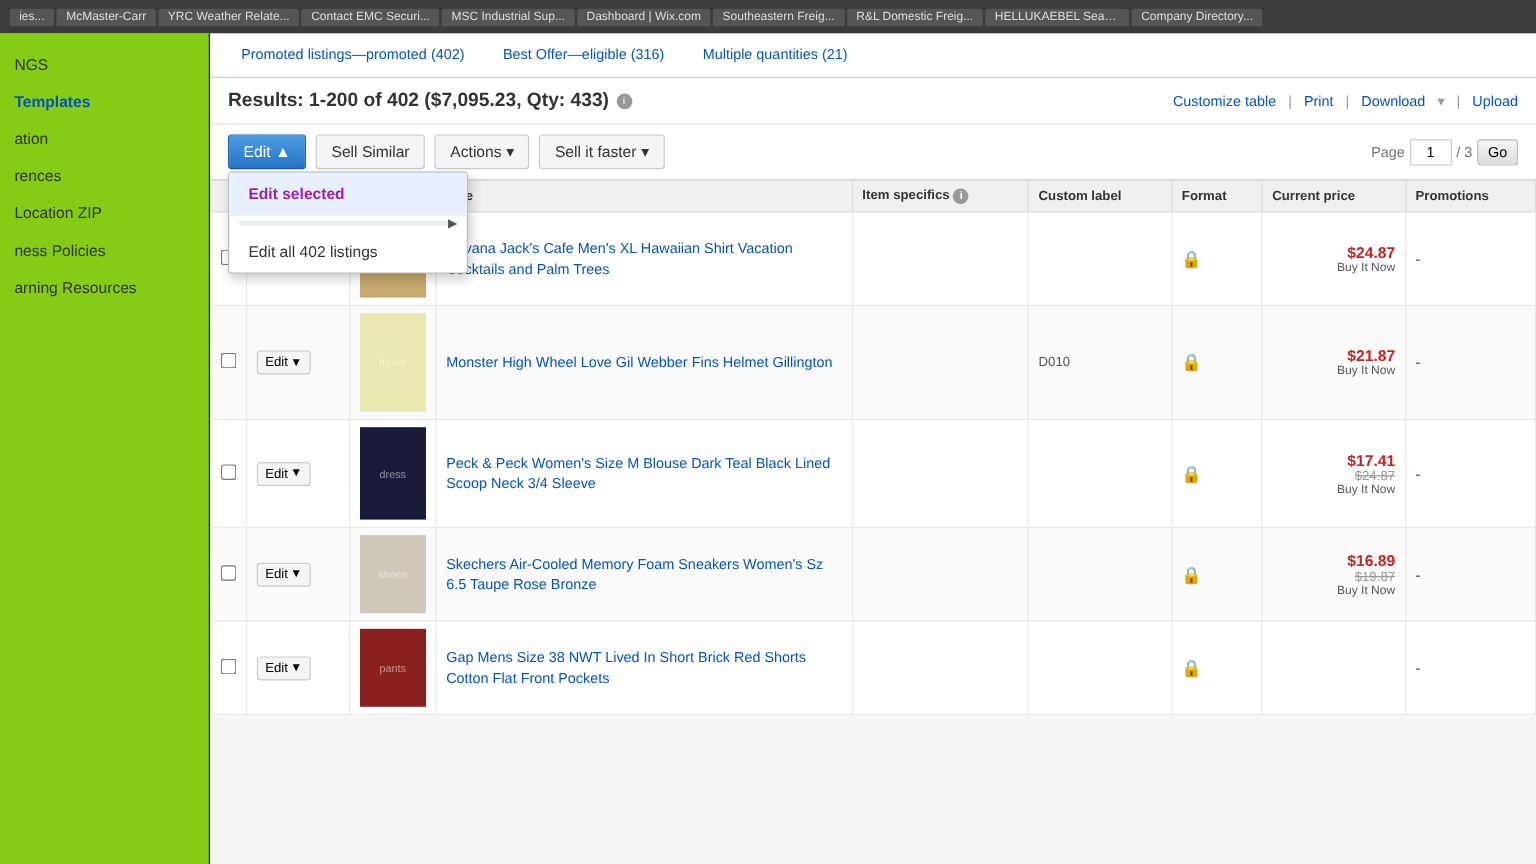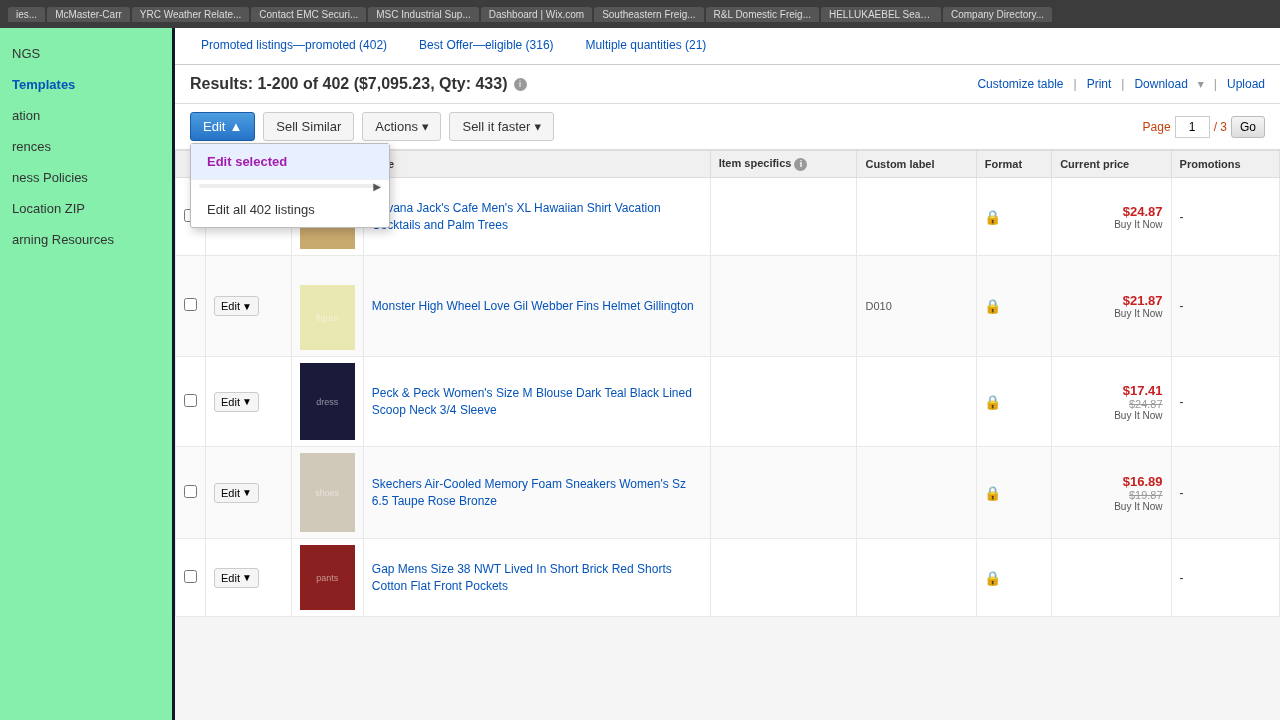--- a/index.html
+++ b/index.html
@@ -41,22 +41,22 @@
 
     
     .page-wrapper {
       display: flex;
       height: 692px;
     }
 
     
     .sidebar {
       width: 175px;
-      background: #86efac;
-      border-right: 3px solid #0f172a;
+      background: #84cc16;
+      border-right: 1px solid #0f172a;
       flex-shrink: 0;
       padding: 10px 0;
     }
     .sidebar-item {
       padding: 8px 12px;
       color: #333;
       cursor: pointer;
       font-size: 13px;
     }
     .sidebar-item.active {
@@ -185,21 +185,21 @@
 
     
     .pagination {
       display: flex;
       align-items: center;
       gap: 4px;
       margin-left: auto;
     }
     .page-label {
       font-size: 12px;
-      color: #c2410c;
+      color: #737373;
     }
     .page-input {
       width: 35px;
       border: 1px solid #ccc;
       padding: 3px 5px;
       font-size: 12px;
       text-align: center;
     }
     .go-btn {
       background: linear-gradient(to bottom, #f5f5f5, #ddd);
@@ -361,22 +361,22 @@
   </div>
 </div>
 
 <div class="page-wrapper">
 
   <div class="sidebar">
     <div class="sidebar-item">NGS</div>
     <div class="sidebar-item active">Templates</div>
     <div class="sidebar-item">ation</div>
     <div class="sidebar-item">rences</div>
+    <div class="sidebar-item">Location ZIP</div>
     <div class="sidebar-item">ness Policies</div>
-    <div class="sidebar-item">Location ZIP</div>
     <div class="sidebar-item">arning Resources</div>
   </div>
 
   <div class="content">
 
     <div class="filter-tabs">
       <div class="filter-tab">Promoted listings—promoted (402)</div>
       <div class="filter-tab">Best Offer—eligible (316)</div>
       <div class="filter-tab">Multiple quantities (21)</div>
     </div>
@@ -472,21 +472,21 @@
                 <div class="price-type">Buy It Now</div>
               </td>
               <td>-</td>
             </tr>
             <tr>
               <td class="checkbox-cell"><input type="checkbox" style=""></td>
               <td style="white-space: nowrap;">
                 <button class="row-edit-btn">Edit <span style="font-size:10px;">▼</span></button>
               </td>
               <td class="photo-cell">
-                <div class="photo-placeholder" style="background: rgb(232, 232, 176); display: flex; align-items: center; justify-content: center; width: 55px; height: 65px; font-size: 9px; color: rgba(255, 255, 255, 0.5); margin-top: 23px;">figure</div>
+                <div class="photo-placeholder" style="background: rgb(232, 232, 176); display: flex; align-items: center; justify-content: center; width: 55px; height: 82px; font-size: 9px; color: rgba(255, 255, 255, 0.5);">figure</div>
               </td>
               <td class="title-cell">Monster High Wheel Love Gil Webber Fins Helmet Gillington</td>
               <td class="item-specifics-cell"></td>
               <td class="custom-label-cell">D010</td>
               <td><span class="lock-icon">🔒</span></td>
               <td class="price-cell">
                 <div class="price-main">$21.87</div>
                 <div class="price-type">Buy It Now</div>
               </td>
               <td>-</td>
@@ -509,21 +509,21 @@
                 <div class="price-type">Buy It Now</div>
               </td>
               <td>-</td>
             </tr>
             <tr>
               <td class="checkbox-cell"><input type="checkbox" style=""></td>
               <td style="white-space: nowrap;">
                 <button class="row-edit-btn">Edit <span style="font-size:10px;">▼</span></button>
               </td>
               <td class="photo-cell">
-                <div class="photo-placeholder" style="background: rgb(208, 200, 184); display: flex; align-items: center; justify-content: center; width: 55px; height: 79px; font-size: 9px; color: rgba(255, 255, 255, 0.5);">shoes</div>
+                <div class="photo-placeholder" style="background: rgb(208, 200, 184); display: flex; align-items: center; justify-content: center; width: 55px; height: 65px; font-size: 9px; color: rgba(255, 255, 255, 0.5);">shoes</div>
               </td>
               <td class="title-cell">Skechers Air-Cooled Memory Foam Sneakers Women's Sz 6.5 Taupe Rose Bronze</td>
               <td class="item-specifics-cell"></td>
               <td class="custom-label-cell"></td>
               <td><span class="lock-icon">🔒</span></td>
               <td class="price-cell">
                 <div class="price-main">$16.89</div>
                 <div class="price-orig">$19.87</div>
                 <div class="price-type">Buy It Now</div>
               </td>

